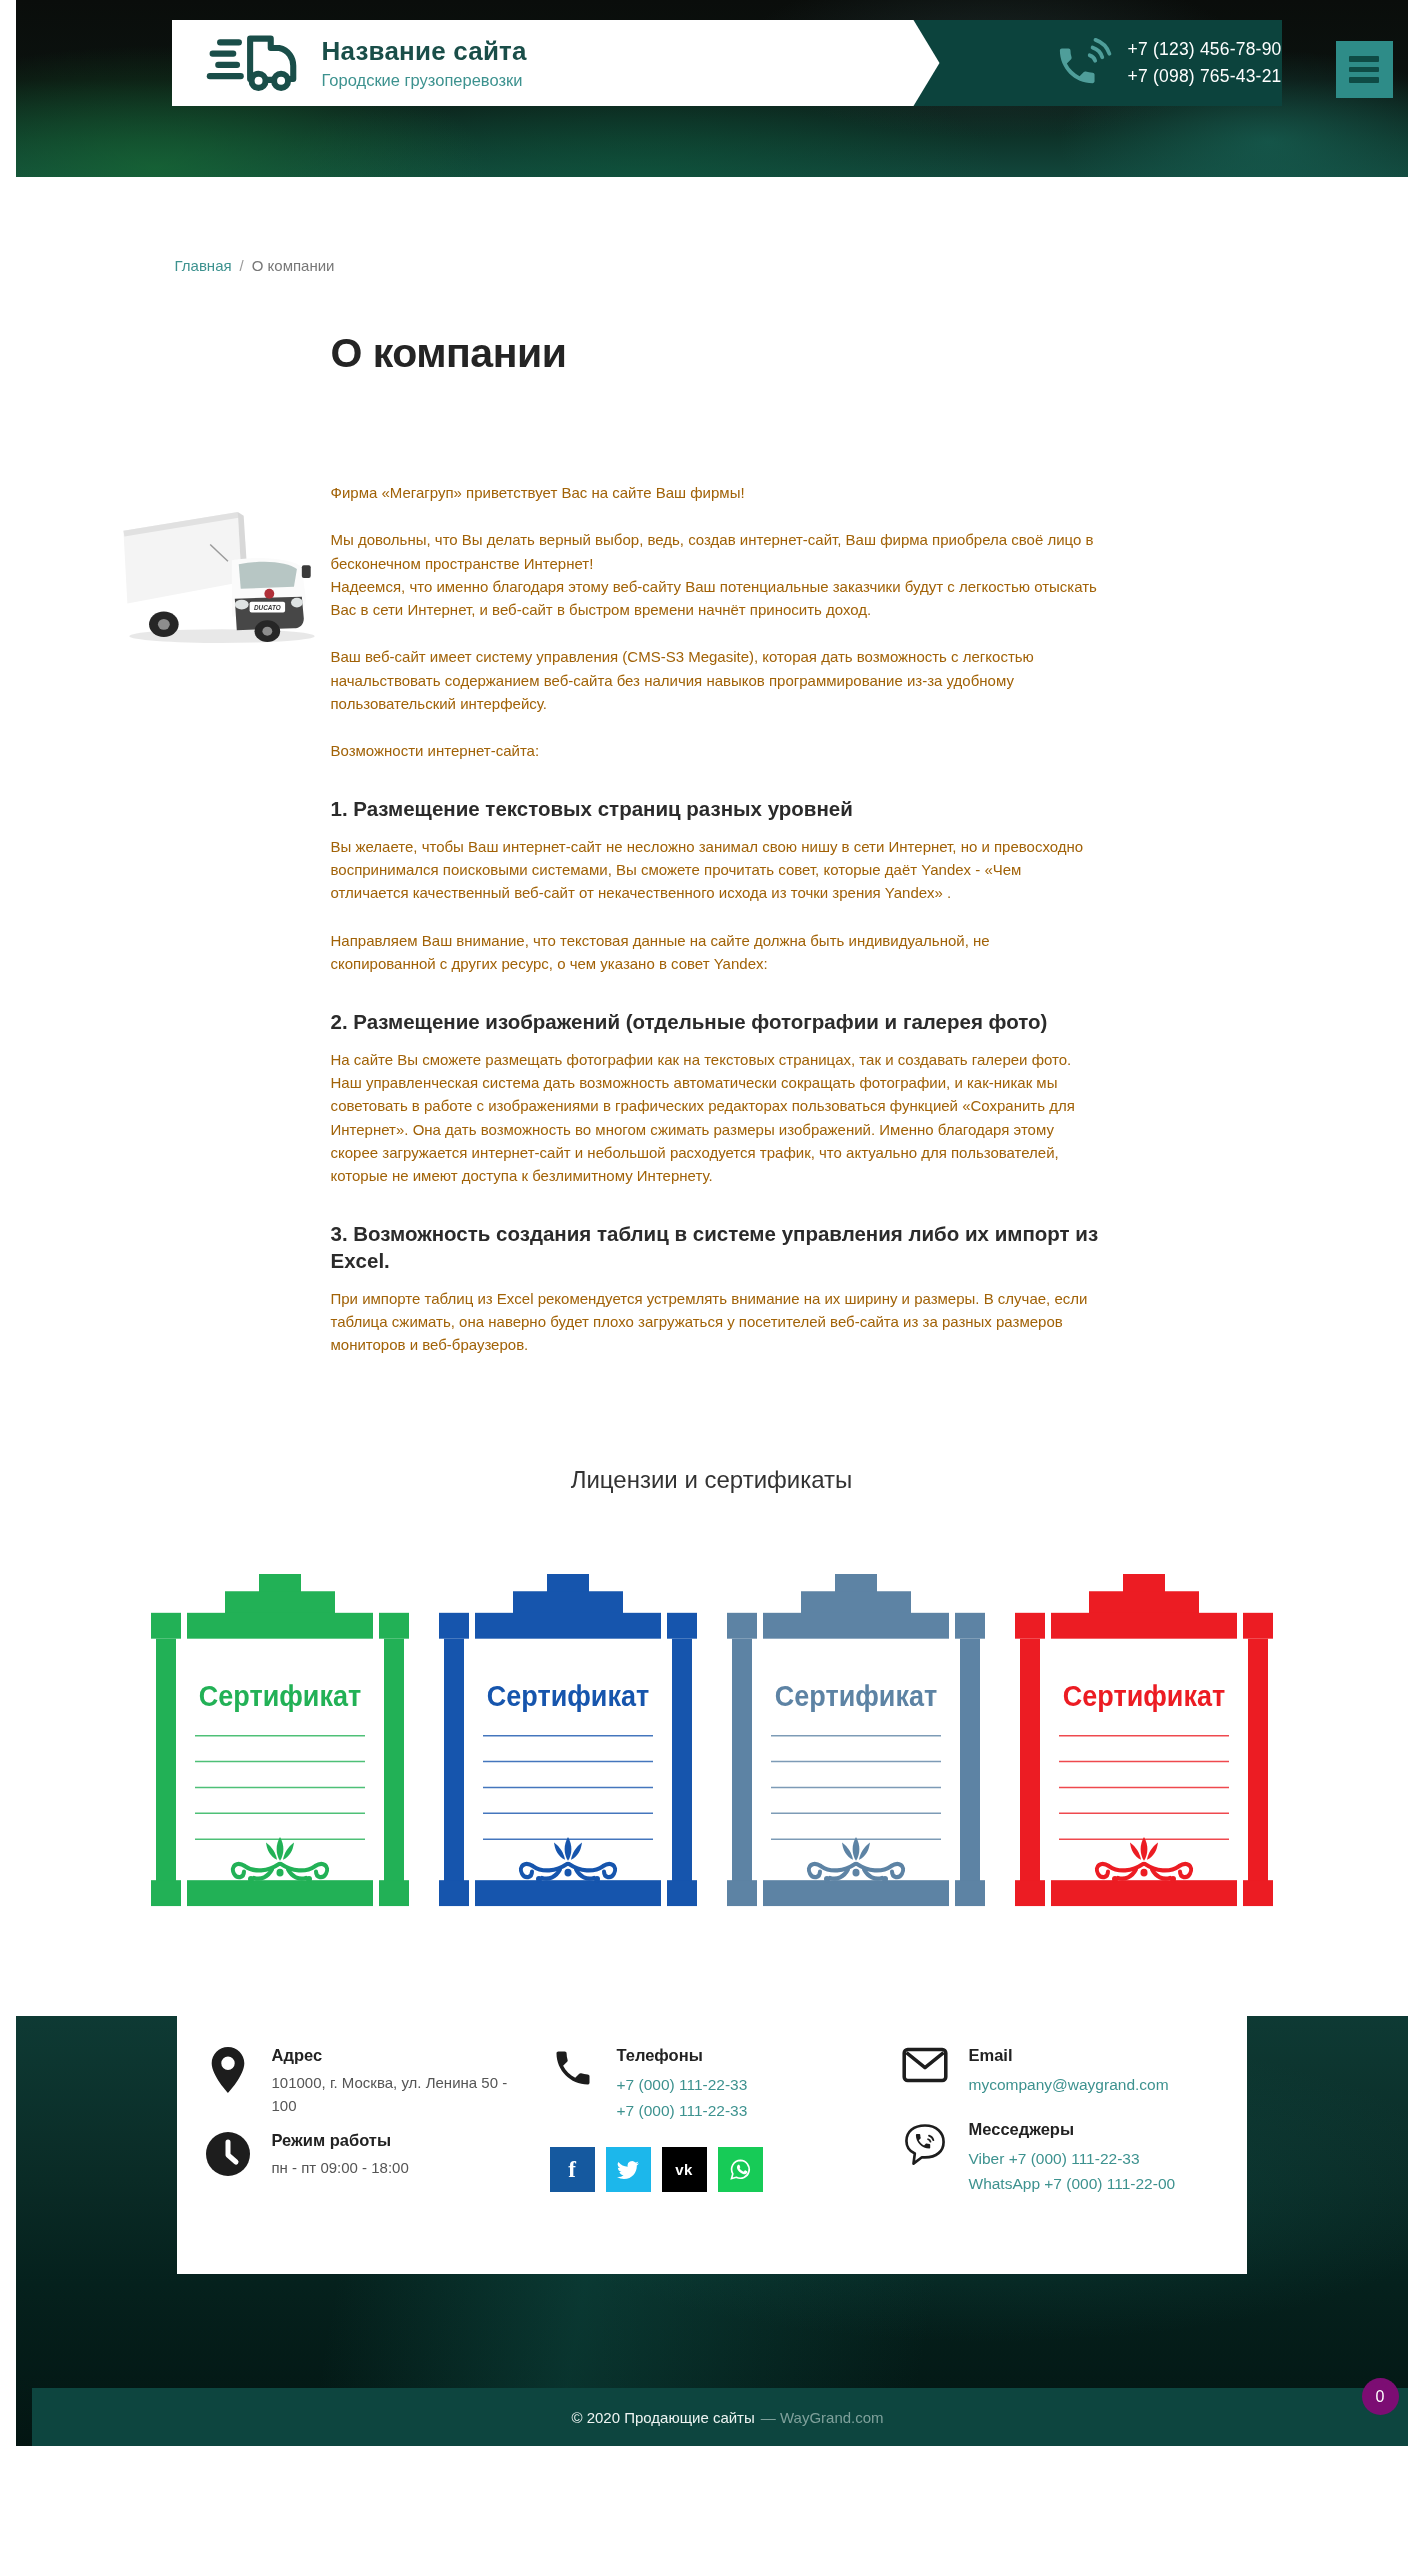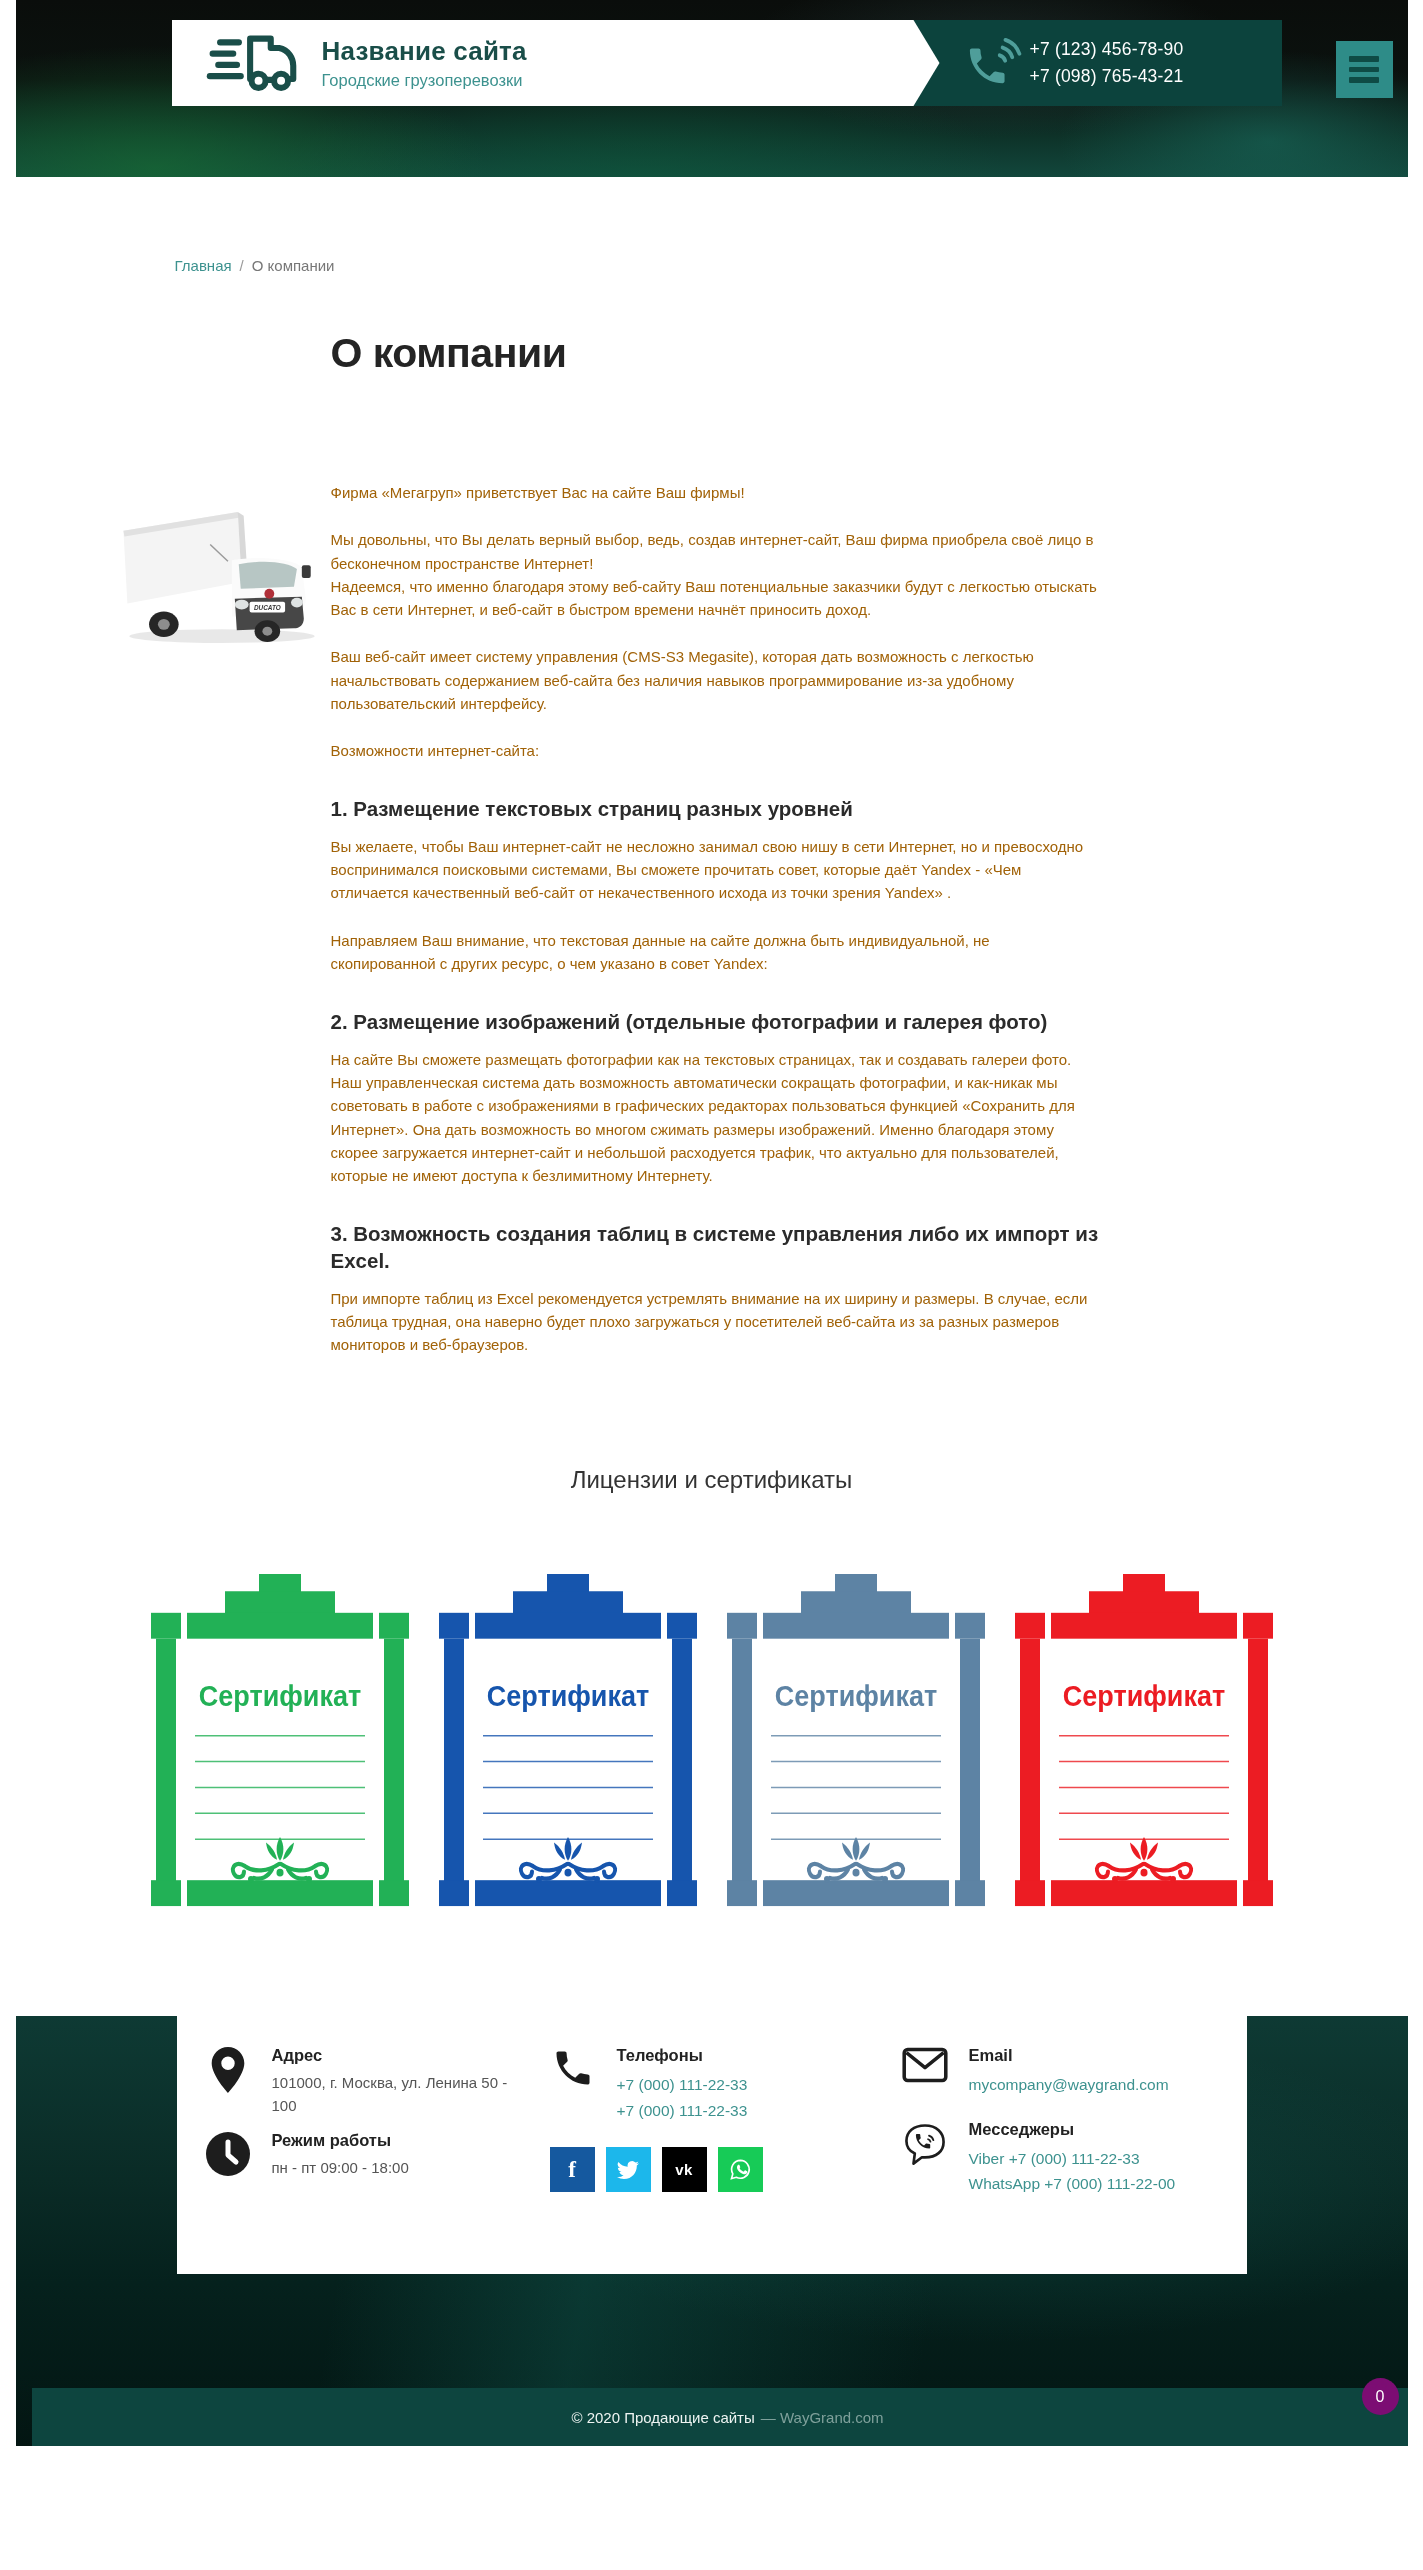--- a/index.html
+++ b/index.html
@@ -14,21 +14,21 @@
       radial-gradient(520px 170px at 45% 100%, rgba(13,92,60,.5), transparent 70%),
       radial-gradient(360px 120px at 70% 30%, rgba(40,60,60,.5), transparent 70%),
       linear-gradient(180deg, #0a0d0b 0%, #0b120f 45%, #0e352b 80%, #12473c 100%);
   }
   .header-bar { position:absolute; left:156px; top:20px; height:86px; display:flex; }
   .logo-card { width:768px; background:#fff; display:flex; align-items:center; padding-left:34px; gap:24px;
     clip-path: polygon(0 0, calc(100% - 26px) 0, 100% 50%, calc(100% - 26px) 100%, 0 100%); position:relative; z-index:2; text-decoration:none; }
   .logo-icon { width:92px; height:60px; flex:none; }
   .site-name { font-size:26px; font-weight:bold; color:#1a4e49; letter-spacing:.2px; }
   .site-tagline { font-size:16.5px; color:#3d928f; margin-top:4px; }
-  .phone-box { width:368px; margin-left:-26px; background:#0c433d; display:flex; align-items:center; padding-left:50px; gap:8px; z-index:1; }
+  .phone-box { width:368px; margin-left:-26px; background:#0c433d; display:flex; align-items:center; padding-left:50px; gap:16px; z-index:1;justify-content:flex-end; }
   .phone-icon { width:58px; height:52px; flex:none; }
   .phone-lines a { display:block; color:#fff; font-size:17.5px; text-decoration:none; line-height:1.55; letter-spacing:.2px; }
   .menu-btn { position:absolute; left:1320px; top:41px; width:57px; height:57px; background:#2e8c88; border:none; cursor:pointer;
     display:flex; flex-direction:column; justify-content:center; align-items:center; gap:5px; }
   .menu-btn span { width:30px; height:5.5px; background:#0e4b45; border-radius:1px; }
 
   
   .main { position:relative; padding-top:64px; background:#fff; }
   .container { width:1110px; margin:16px auto; }
   .breadcrumb { margin-left:18px; font-size:15px; }
@@ -134,21 +134,21 @@
           <div class="blk p">Мы довольны, что Вы делать верный выбор, ведь, создав интернет-сайт, Ваш фирма приобрела своё лицо в бесконечном пространстве Интернет!
 Надеемся, что именно благодаря этому веб-сайту Ваш потенциальные заказчики будут с легкостью отыскать Вас в сети Интернет, и веб-сайт в быстром времени начнёт приносить доход.</div>
           <div class="blk p">Ваш веб-сайт имеет систему управления (CMS-S3 Megasite), которая дать возможность с легкостью начальствовать содержанием веб-сайта без наличия навыков программирование из-за удобному пользовательский интерфейсу.</div>
           <div class="blk p">Возможности интернет-сайта:</div>
           <div class="blk h2">1. Размещение текстовых страниц разных уровней</div>
           <div class="blk p">Вы желаете, чтобы Ваш интернет-сайт не несложно занимал свою нишу в сети Интернет, но и превосходно воспринимался поисковыми системами, Вы сможете прочитать совет, которые даёт Yandex - «Чем отличается качественный веб-сайт от некачественного исхода из точки зрения Yandex» .</div>
           <div class="blk p">Направляем Ваш внимание, что текстовая данные на сайте должна быть индивидуальной, не скопированной с других ресурс, о чем указано в совет Yandex:</div>
           <div class="blk h2">2. Размещение изображений (отдельные фотографии и галерея фото)</div>
           <div class="blk p">На сайте Вы сможете размещать фотографии как на текстовых страницах, так и создавать галереи фото. Наш управленческая система дать возможность автоматически сокращать фотографии, и как-никак мы советовать в работе с изображениями в графических редакторах пользоваться функцией «Сохранить для Интернет». Она дать возможность во многом сжимать размеры изображений. Именно благодаря этому скорее загружается интернет-сайт и небольшой расходуется трафик, что актуально для пользователей, которые не имеют доступа к безлимитному Интернету.</div>
           <div class="blk h2">3. Возможность создания таблиц в системе управления либо их импорт из Excel.</div>
-          <div class="blk p">При импорте таблиц из Excel рекомендуется устремлять внимание на их ширину и размеры. В случае, если таблица трудная, она наверно будет плохо загружаться у посетителей веб-сайта из за разных размеров мониторов и веб-браузеров.</div>
+          <div class="blk p">При импорте таблиц из Excel рекомендуется устремлять внимание на их ширину и размеры. В случае, если таблица сжимать, она наверно будет плохо загружаться у посетителей веб-сайта из за разных размеров мониторов и веб-браузеров.</div>
         </div>
     </div>
 
     <svg class="about-truck" viewBox="0 0 212 140">
       <ellipse cx="106" cy="131" rx="94" ry="7" fill="rgba(0,0,0,.09)"></ellipse>
       <polygon points="6,24 122,5 126,76 10,98" fill="#f4f4f4"></polygon>
       <polygon points="6,24 122,5 123,11 7,30" fill="#e1e1e1"></polygon>
       <polygon points="122,5 126,76 132,72 128,9" fill="#d8d8d8"></polygon>
       <line x1="94" y1="38" x2="112" y2="55" stroke="#9a9a9a" stroke-width="1.5"></line>
       <path d="M116,54 C148,49 177,53 187,61 L191,93 C191,101 187,107 179,109 L116,111 Z" fill="#fbfbfb"></path>

